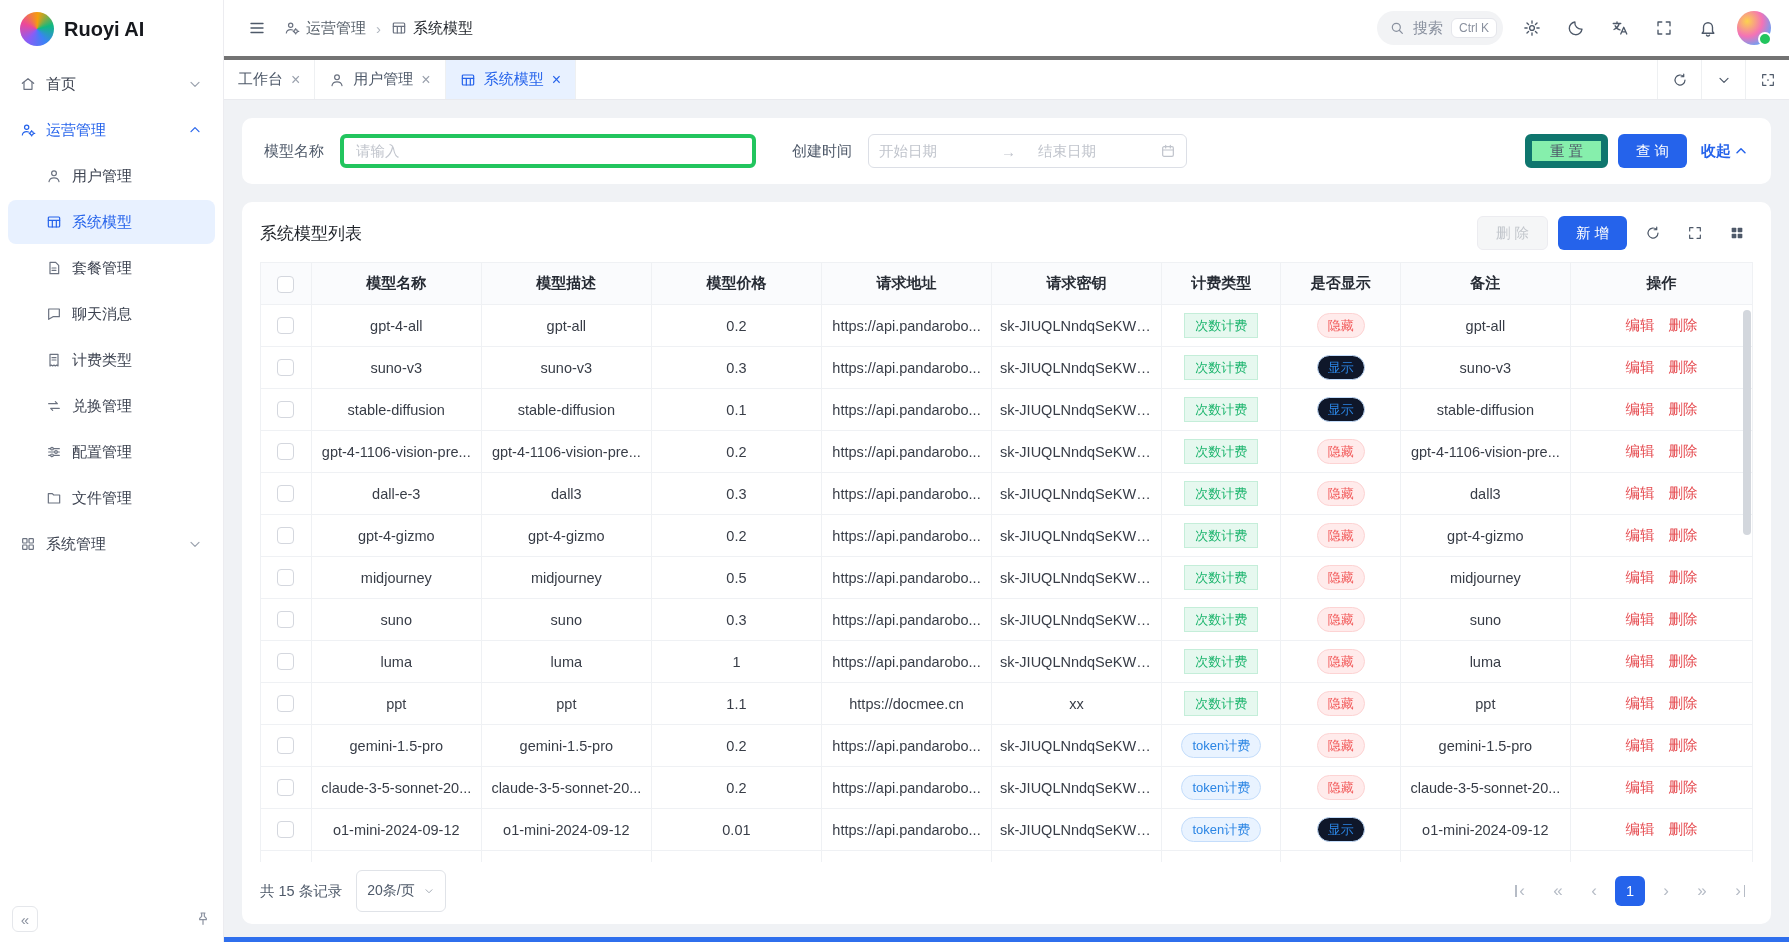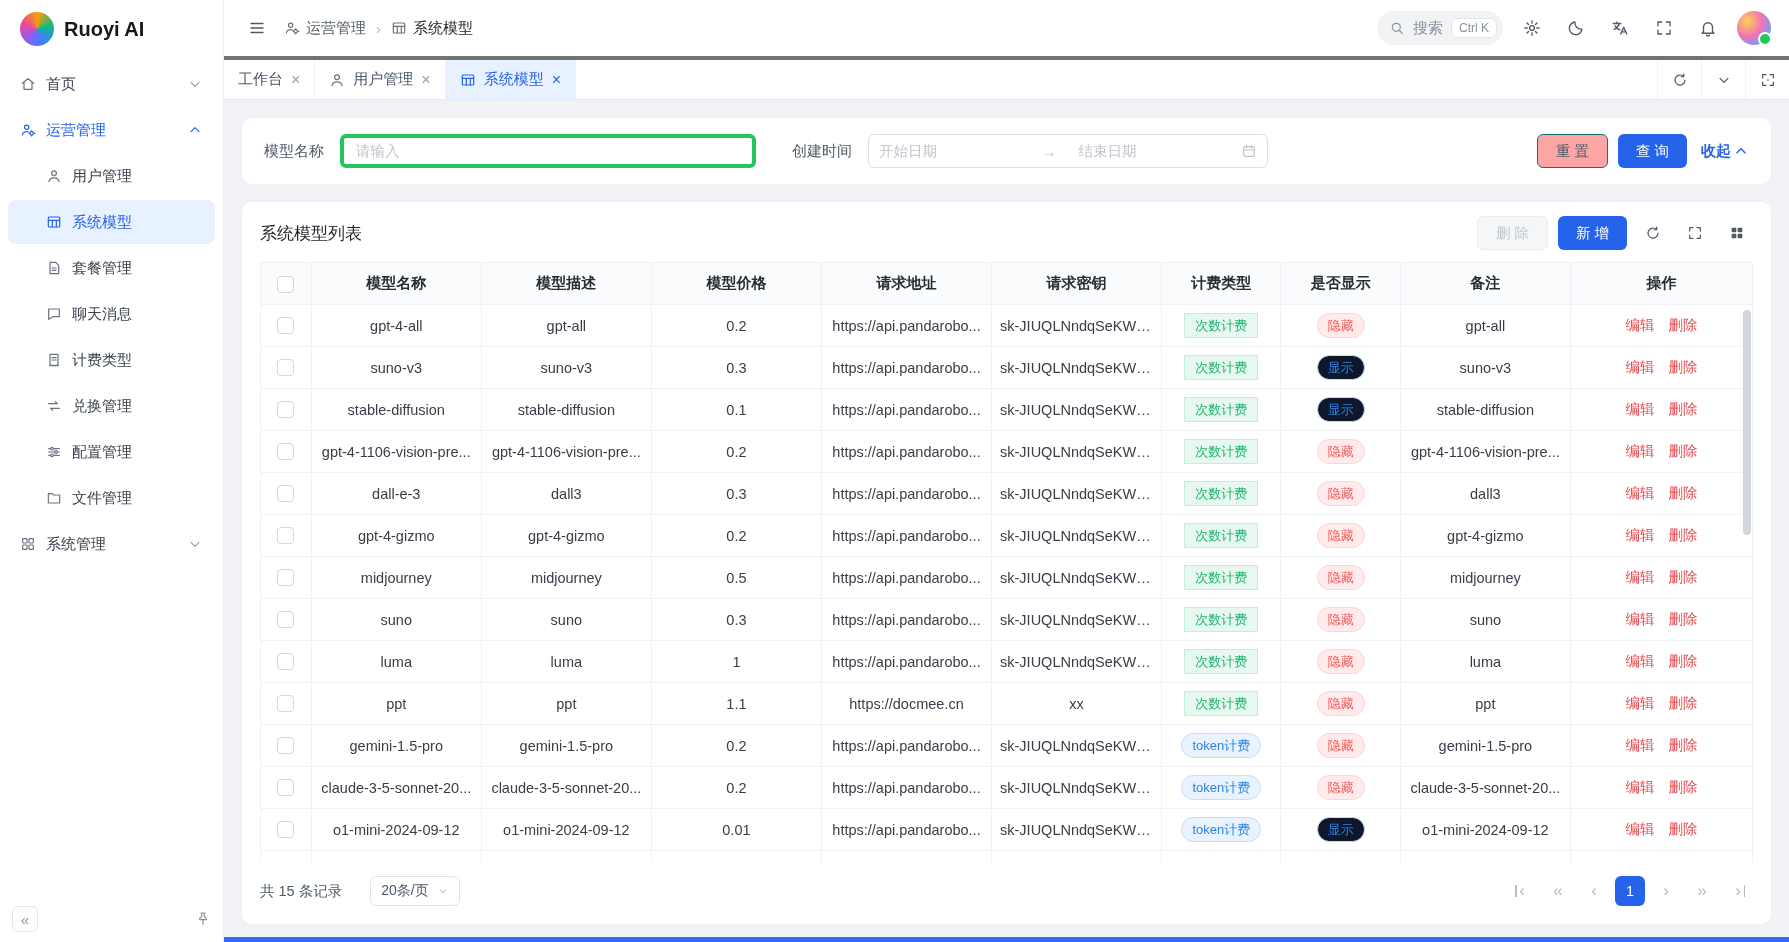--- a/index.html
+++ b/index.html
@@ -55,25 +55,25 @@
   .tab-tool{width:44px;display:flex;align-items:center;justify-content:center;border-left:1px solid #eef0f2;color:#4e5969;cursor:pointer}
 
   
   .content{flex:1;padding:18px;display:flex;flex-direction:column;overflow:hidden}
   .card{background:#fff;border-radius:10px}
   .filter-card{height:66px;display:flex;align-items:center;padding:0 22px;margin-bottom:18px;gap:10px}
   .f-label{color:#4e5969;margin-right:6px;white-space:nowrap}
   .f-label.second{margin-left:26px}
   .f-input{width:416px;height:34px;border:4px solid #22c55e;border-radius:6px;padding:0 12px;font-size:14.5px;color:#333;outline:none;font-family:inherit}
   .f-input::placeholder{color:#c0c4cc}
-  .date-range{width:400px;height:34px;border:1px solid #dcdfe6;border-radius:6px;display:flex;align-items:center;padding:0 10px;gap:8px;color:#c0c4cc;cursor:pointer}
+  .date-range{width:319px;height:34px;border:1px solid #dcdfe6;border-radius:6px;display:flex;align-items:center;padding:0 10px;gap:8px;color:#c0c4cc;cursor:pointer}
   .date-ph{flex:1;font-size:14.5px}
   .filter-actions{margin-left:auto;display:flex;align-items:center;gap:10px}
   .btn{height:34px;padding:0 18px;border-radius:6px;font-size:14.5px;display:inline-flex;align-items:center;justify-content:center;cursor:pointer;border:none;font-family:inherit;white-space:nowrap}
-  .btn-plain{background:#fca5a5;border:1px solid #0f766e;color:#4e5969}
+  .btn-plain{background:#86efac;border:7px solid #0f766e;color:#4e5969}
   .btn-primary{background:#2563eb;color:#fff}
   .btn-disabled{background:#f5f6f7;color:#c2c6cc;border:1px solid #ececf0;cursor:not-allowed}
   .collapse-link{color:#2563eb;display:flex;align-items:center;gap:2px;font-weight:700;margin-left:4px;cursor:pointer}
   .collapse-link .ic{stroke-width:2.2}
 
   
   .table-card{flex:1;padding:14px 18px 12px;display:flex;flex-direction:column;overflow:hidden}
   .panel-head{display:flex;align-items:center;margin-bottom:12px}
   .panel-title{font-size:17px;font-weight:400;color:#1f2329}
   .panel-actions{margin-left:auto;display:flex;align-items:center;gap:10px}
@@ -87,21 +87,21 @@
   .tag-count{background:#e6f8ef;color:#1db56e;border:1px solid #c4eed9}
   .tag-token{background:#e9f3ff;color:#2b85e4;border:1px solid #c4ddfb;border-radius:999px}
   .tag-hidden{background:#ffebeb;color:#f25a5a;border:1px solid #fdd3d3;border-radius:999px}
   .tag-shown{background:#0f172a;color:#2b85e4;border:1px solid #c4ddfb;border-radius:999px}
   .action-link{color:#e5484d;margin:12px 7px;cursor:pointer;text-decoration:none;font-size:14.5px}
   .scroll-thumb{position:absolute;top:48px;right:2px;width:8px;height:225px;border-radius:4px;background:#d3d7dd}
 
   
   .pagination{height:42px;margin-top:8px;display:flex;align-items:center}
   .total-text{color:#4e5969;font-size:14.5px}
-  .size-select{margin-left:28px;height:30px;border:1px solid #e0e3e8;border-radius:6px;display:flex;align-items:center;gap:8px;padding:0 10px;color:#4e5969;font-size:14px;cursor:pointer}
+  .size-select{margin-left:14px;height:42px;border:1px solid #e0e3e8;border-radius:6px;display:flex;align-items:center;gap:8px;padding:0 10px;color:#4e5969;font-size:14px;cursor:pointer}
   .pager{margin-left:auto;display:flex;align-items:center;gap:6px;color:#b6bcc6}
   .page-btn{min-width:30px;height:30px;display:flex;align-items:center;justify-content:center;border-radius:6px;font-size:17px;cursor:pointer;user-select:none;position:relative}
   .page-btn.current{background:#2563eb;color:#fff;font-size:14.5px}
   .skip-first::before{content:'';position:absolute;left:8px;top:9px;bottom:9px;width:1.5px;background:currentColor}
   .skip-last::after{content:'';position:absolute;right:8px;top:9px;bottom:9px;width:1.5px;background:currentColor}
   .bottom-strip{position:absolute;left:0;right:0;bottom:0;height:5px;background:#2f6fed}
 </style>
 </head>
 <body>
 

